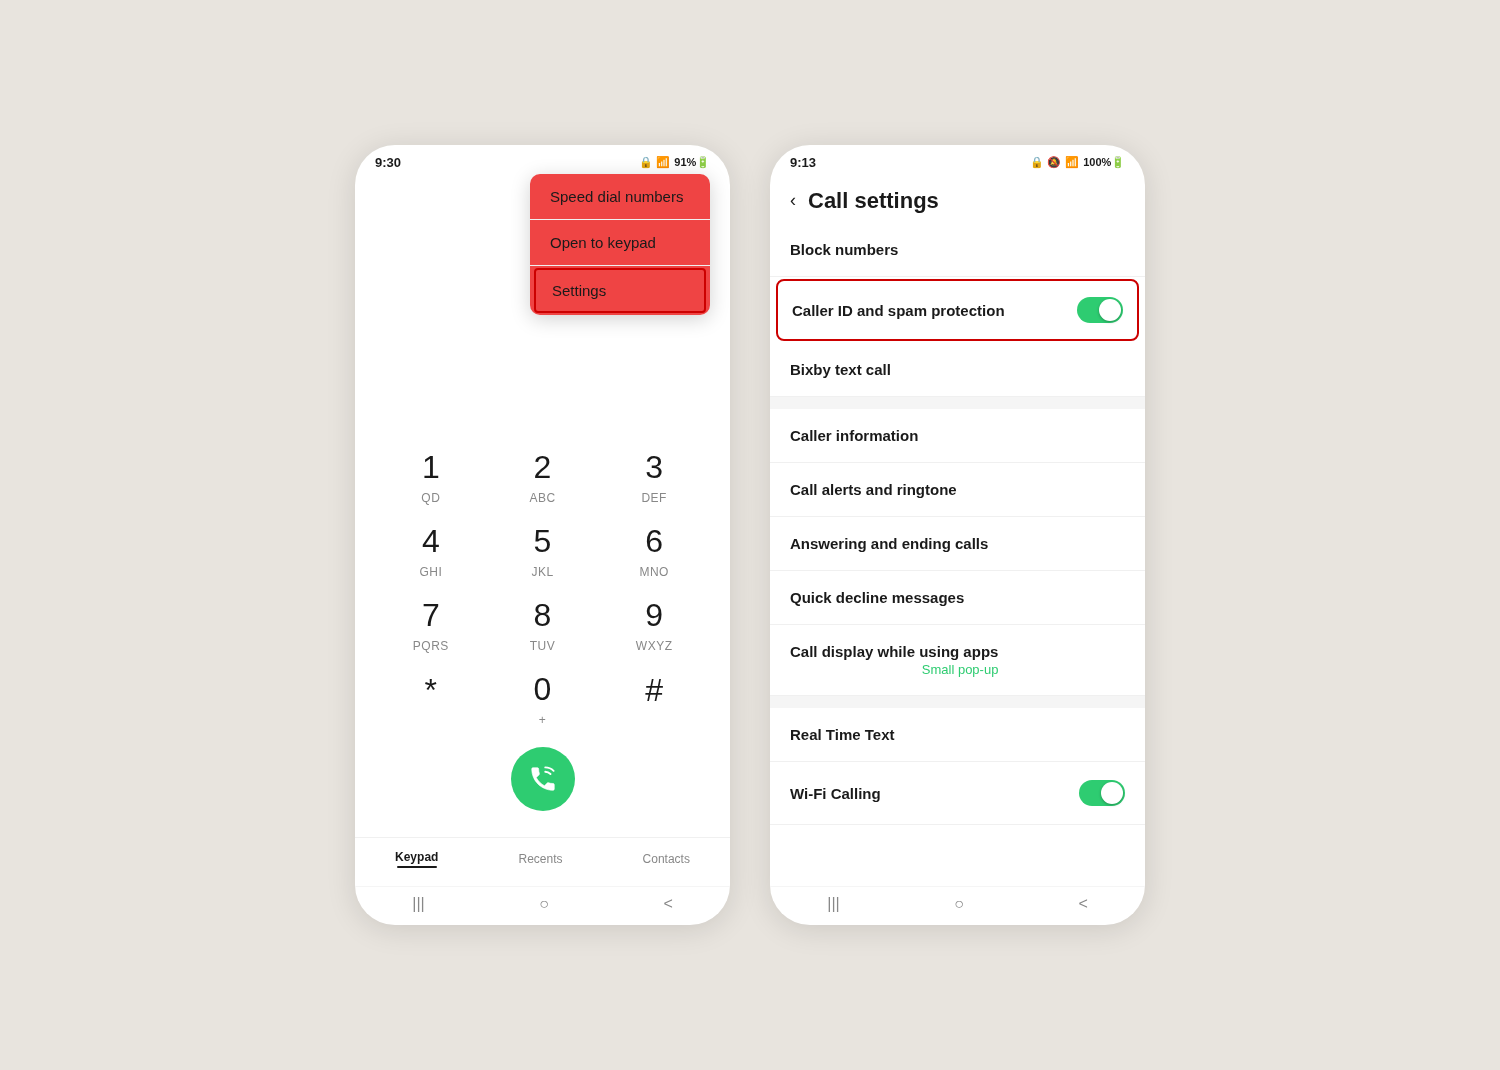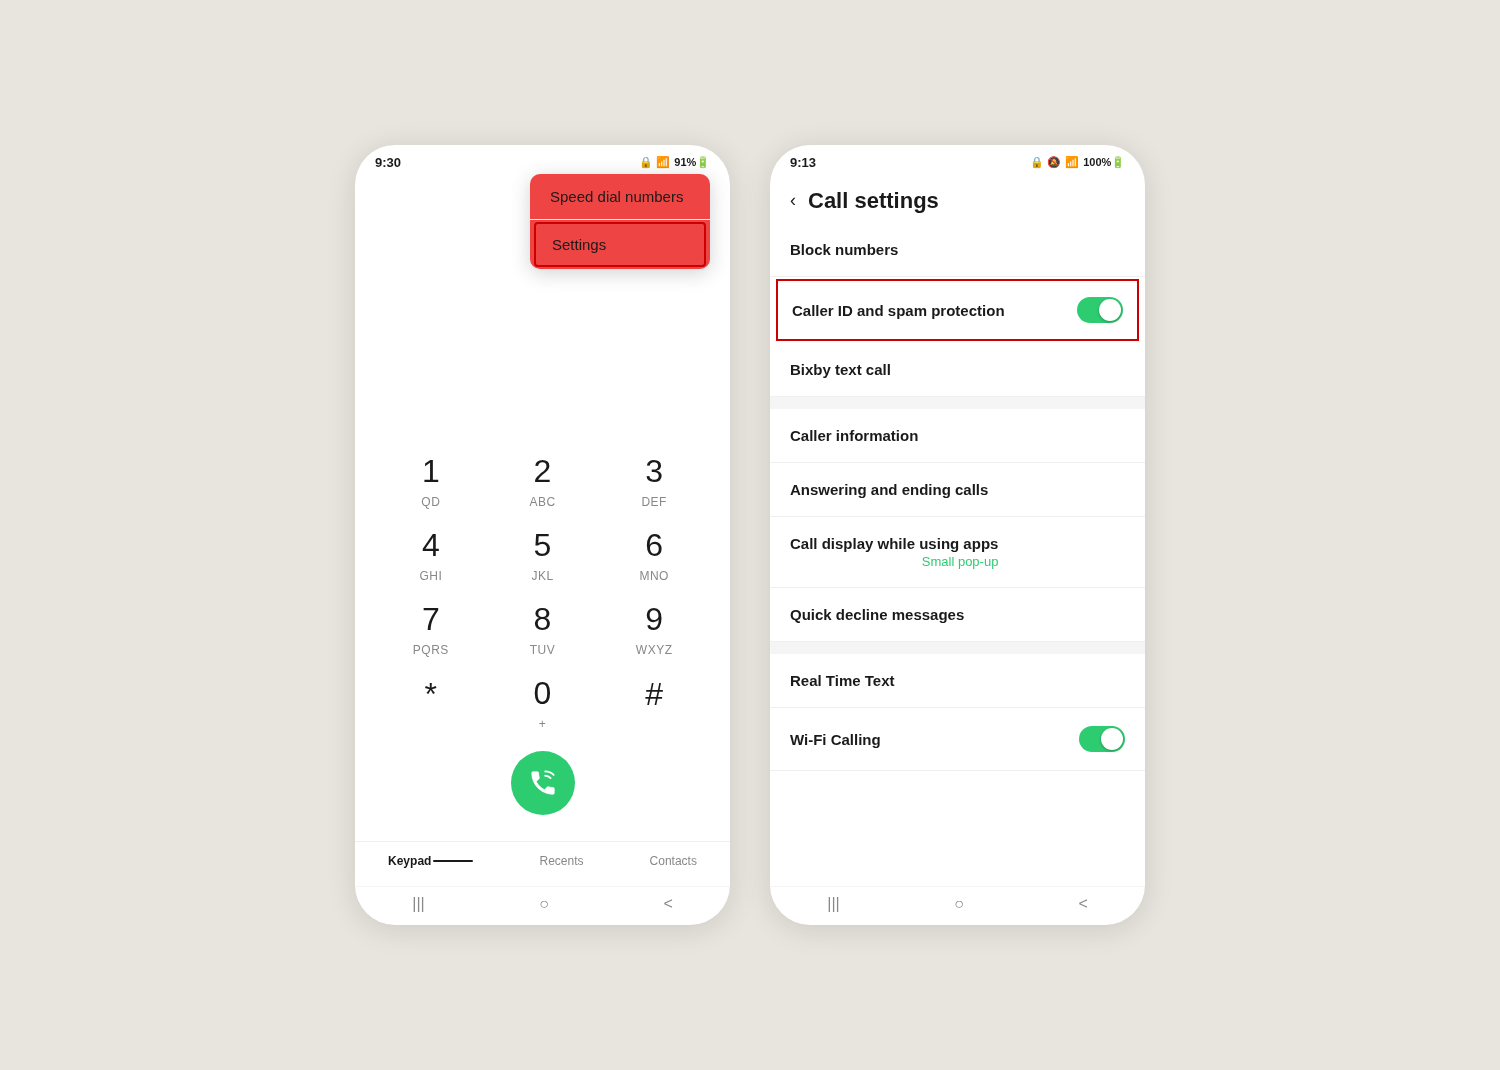--- a/index.html
+++ b/index.html
@@ -132,21 +132,21 @@
     
     .bottom-nav {
       display: flex;
       justify-content: space-around;
       align-items: center;
       padding: 8px 0 14px 0;
       border-top: 1px solid #f0f0f0;
     }
     .nav-tab {
       display: flex;
-      flex-direction: row;
+      flex-direction: column;
       align-items: center;
       gap: 2px;
       padding: 4px 20px;
       cursor: pointer;
     }
     .nav-tab-label {
       font-size: 12px;
       color: #888;
     }
     .nav-tab-label.active { color: #1a1a1a; font-weight: 700; }
@@ -204,21 +204,21 @@
       font-weight: 600;
       color: #1a1a1a;
     }
     .setting-sublabel {
       font-size: 13px;
       color: #2ecc71;
       font-weight: 500;
     }
     .setting-item.highlighted {
       border: 2px solid #cc0000;
-      border-radius: 0;
+      border-radius: 8px;
       margin: 2px 6px;
       padding: 16px 14px;
     }
     
     .toggle {
       width: 46px;
       height: 26px;
       border-radius: 13px;
       background: #2ecc71;
       position: relative;
@@ -255,20 +255,23 @@
         <span>91%🔋</span>
       </div>
     </div>
 
     <div class="dialer-content">
 
       <div class="dropdown-menu">
         <div class="dropdown-item">
           <span>Speed dial numbers</span>
         </div>
+        <div class="dropdown-item">
+          <span>Open to keypad</span>
+        </div>
         <div class="dropdown-item highlighted">
           <span>Settings</span>
         </div>
       </div>
 
       <div class="keypad-area">
         <div class="keypad-grid">
 
           <div class="key-cell">
             <span class="key-digit">1</span>
@@ -396,37 +399,42 @@
 
       <div class="section-gap"></div>
 
 
       <div class="setting-item">
         <div class="setting-item-text">
           <span class="setting-label">Caller information</span>
         </div>
       </div>
 
+      <div class="setting-item">
+        <div class="setting-item-text">
+          <span class="setting-label">Call alerts and ringtone</span>
+        </div>
+      </div>
 
       <div class="setting-item">
         <div class="setting-item-text">
           <span class="setting-label">Answering and ending calls</span>
+        </div>
+      </div>
+
+      <div class="setting-item">
+        <div class="setting-item-text">
+          <span class="setting-label">Quick decline messages</span>
         </div>
       </div>
 
       <div class="setting-item">
         <div class="setting-item-text">
           <span class="setting-label">Call display while using apps</span>
           <span class="setting-sublabel">Small pop-up</span>
-        </div>
-      </div>
-
-      <div class="setting-item">
-        <div class="setting-item-text">
-          <span class="setting-label">Quick decline messages</span>
         </div>
       </div>
 
       <div class="section-gap"></div>
 
       <div class="setting-item">
         <div class="setting-item-text">
           <span class="setting-label">Real Time Text</span>
         </div>
       </div>

